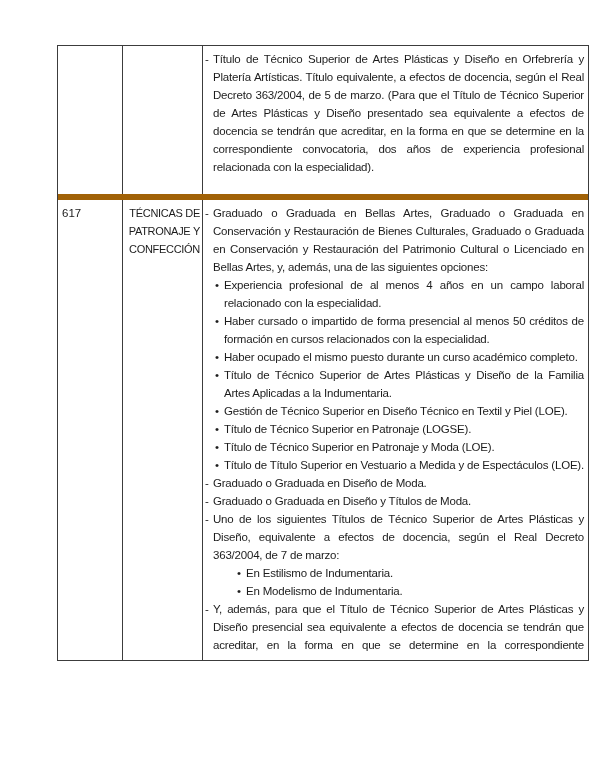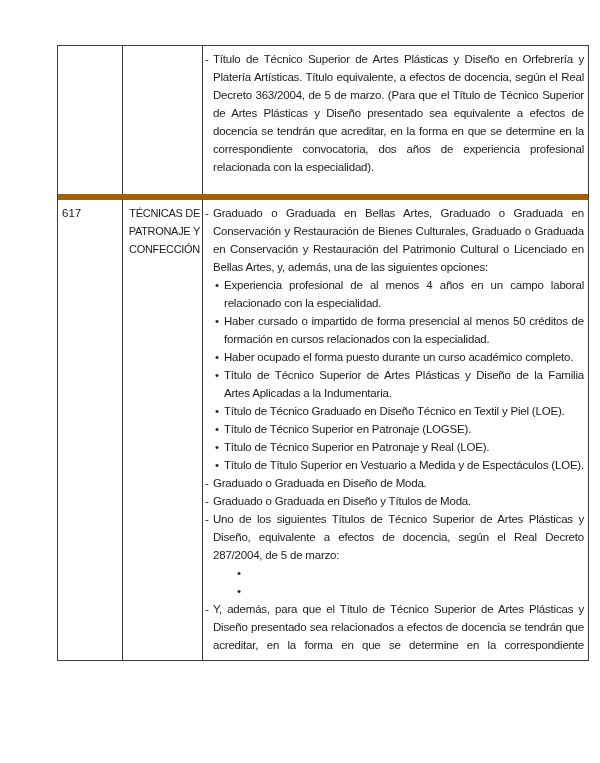--- a/index.html
+++ b/index.html
@@ -96,72 +96,74 @@
         <span class="txt">Experiencia profesional de al menos 4 años en un campo laboral relacionado con la especialidad.</span>
       </div>
 
       <div class="req-item lvl1">
         <span class="marker">•</span>
         <span class="txt">Haber cursado o impartido de forma presencial al menos 50 créditos de formación en cursos relacionados con la especialidad.</span>
       </div>
 
       <div class="req-item lvl1">
         <span class="marker">•</span>
-        <span class="txt">Haber ocupado el forma puesto durante un curso académico completo.</span>
+        <span class="txt">Haber ocupado el mismo puesto durante un curso académico completo.</span>
       </div>
 
       <div class="req-item lvl1">
         <span class="marker">•</span>
         <span class="txt">Título de Técnico Superior de Artes Plásticas y Diseño de la Familia Artes Aplicadas a la Indumentaria.</span>
       </div>
 
       <div class="req-item lvl1">
         <span class="marker">•</span>
-        <span class="txt">Título de Técnico Graduado en Diseño Técnico en Textil y Piel (LOE).</span>
+        <span class="txt">Gestión de Técnico Superior en Diseño Técnico en Textil y Piel (LOE).</span>
       </div>
 
       <div class="req-item lvl1">
         <span class="marker">•</span>
         <span class="txt">Título de Técnico Superior en Patronaje (LOGSE).</span>
       </div>
 
       <div class="req-item lvl1">
         <span class="marker">•</span>
-        <span class="txt">Título de Técnico Superior en Patronaje y Real (LOE).</span>
+        <span class="txt">Título de Técnico Superior en Patronaje y Moda (LOE).</span>
       </div>
 
       <div class="req-item lvl1">
         <span class="marker">•</span>
         <span class="txt">Título de Título Superior en Vestuario a Medida y de Espectáculos (LOE).</span>
       </div>
 
       <div class="req-item lvl0">
         <span class="marker">-</span>
         <span class="txt">Graduado o Graduada en Diseño de Moda.</span>
       </div>
 
       <div class="req-item lvl0">
         <span class="marker">-</span>
         <span class="txt">Graduado o Graduada en Diseño y Títulos de Moda.</span>
       </div>
 
       <div class="req-item lvl0">
         <span class="marker">-</span>
-        <span class="txt">Uno de los siguientes Títulos de Técnico Superior de Artes Plásticas y Diseño, equivalente a efectos de docencia, según el Real Decreto 287/2004, de 5 de marzo:</span>
+        <span class="txt">Uno de los siguientes Títulos de Técnico Superior de Artes Plásticas y Diseño, equivalente a efectos de docencia, según el Real Decreto 363/2004, de 7 de marzo:</span>
       </div>
 
       <div class="req-item lvl2">
         <span class="marker">•</span>
+        <span class="txt">En Estilismo de Indumentaria.</span>
       </div>
 
       <div class="req-item lvl2">
         <span class="marker">•</span>
+        <span class="txt">En Modelismo de Indumentaria.</span>
       </div>
 
       <div class="req-item lvl0 justify-last">
         <span class="marker">-</span>
-        <span class="txt">Y, además, para que el Título de Técnico Superior de Artes Plásticas y Diseño presentado sea relacionados a efectos de docencia se tendrán que acreditar, en la forma en que se determine en la correspondiente</span>
+        <span class="txt">Y, además, para que el Título de Técnico Superior de Artes Plásticas y Diseño presencial sea equivalente a efectos de docencia se tendrán que acreditar, en la forma en que se determine en la correspondiente</span>
       </div>
 
     </div>
   </div>
 
 </div>
 
 </body></html>

